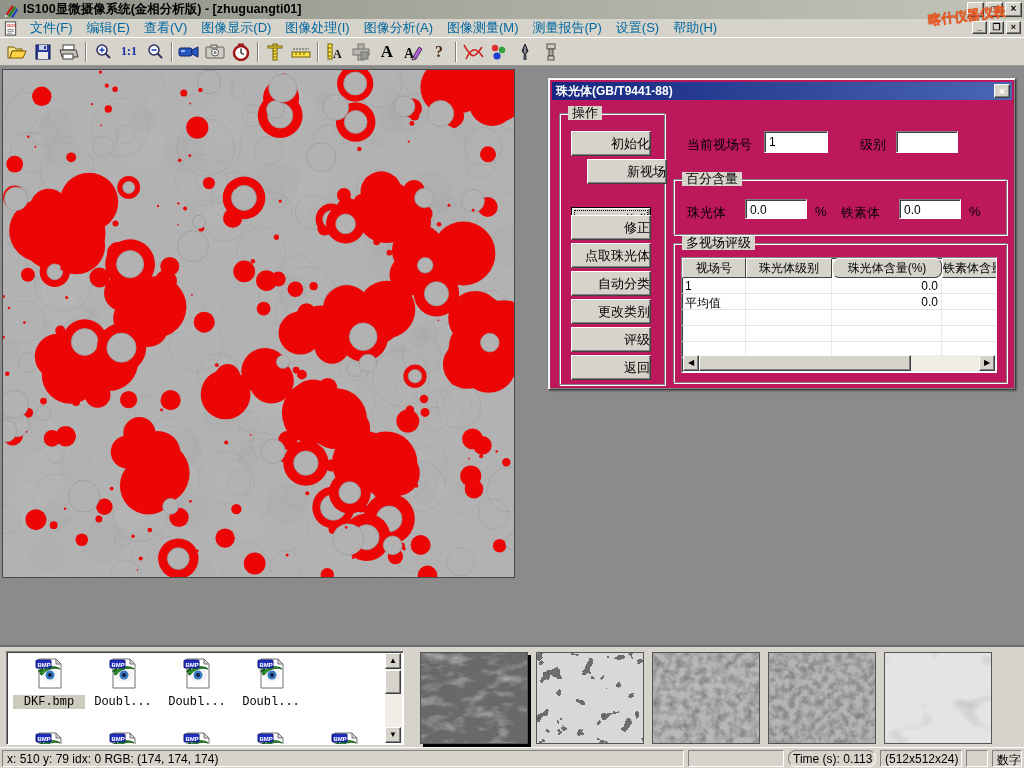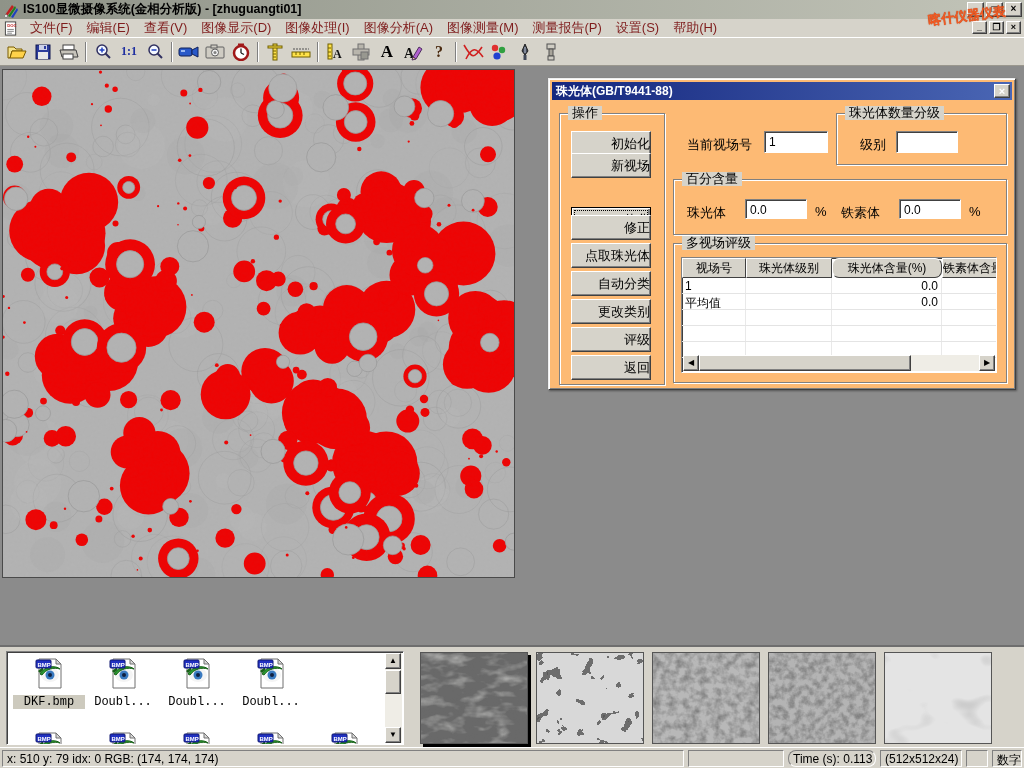--- a/index.html
+++ b/index.html
@@ -16,42 +16,42 @@
   .winbtn { width:17px; height:15px; background:#d6d3ca; border:1px solid;
     border-color:#fff #404040 #404040 #fff; box-shadow:inset -1px -1px 0 #808080;
     font-size:10px; line-height:12px; text-align:center; font-weight:bold; color:#000; }
   #watermark { position:absolute; right:0px; top:6px; width:96px; color:#f25a23;
     font-size:13px; font-weight:bold; transform:rotate(-7deg); z-index:50;
     pointer-events:none; text-shadow:0 0 1px #a03000; white-space:nowrap; }
 
   #menubar { position:absolute; left:0; top:19px; width:1024px; height:19px;
     background:#d6d3ca; display:flex; align-items:center; font-size:13px;
     border-bottom:1px solid #fff; }
-  .menu-item { padding:1px 7px; color:#7f1d1d; white-space:nowrap; }
+  .menu-item { padding:1px 7px; color:#0369a1; white-space:nowrap; }
   #mdi-doc { width:16px; height:15px; margin:0 4px 0 3px; }
   .mdibtns { position:absolute; right:3px; top:21px; display:flex; gap:2px; }
   .mdibtn { width:15px; height:13px; background:#d6d3ca; border:1px solid;
     border-color:#fff #404040 #404040 #fff; box-shadow:inset -1px -1px 0 #808080;
     font-size:9px; line-height:11px; text-align:center; font-weight:bold; }
 
   #toolbar { position:absolute; left:0; top:38px; width:1024px; height:28px;
     background:#d6d3ca; display:flex; align-items:center; padding-left:4px;
     border-bottom:1px solid #9a978e; }
   .tool-btn { width:26px; height:24px; display:flex; align-items:center; justify-content:center; }
   .tool-sep { width:2px; height:20px; margin:0 3px; border-left:1px solid #808080; border-right:1px solid #fff; }
 
   
   #client { position:absolute; left:0; top:66px; width:1024px; height:579px; background:#8b8b8b; }
   #image-view { position:absolute; left:2px; top:3px; width:513px; height:509px;
     border:1px solid #4a4a4a; background:#b3b3b3; }
   #image-view svg { display:block; }
 
   
   #dialog { position:absolute; left:548px; top:78px; width:468px; height:312px;
-    background:#fdba74; border:1px solid #404040; border-top-color:#eee; border-left-color:#eee;
+    background:#be185d; border:1px solid #404040; border-top-color:#eee; border-left-color:#eee;
     box-shadow:inset 1px 1px 0 #fff, inset -1px -1px 0 #808080, 1px 1px 2px rgba(0,0,0,.4); z-index:20; }
   #dialog-title { position:absolute; left:3px; top:3px; right:3px; height:18px;
     background:linear-gradient(90deg,#15277e,#4a66b4); color:#fff; font-weight:bold;
     font-size:12px; line-height:18px; padding-left:4px; }
   #dialog-close { position:absolute; right:2px; top:2px; width:16px; height:14px;
     background:#d6d3ca; border:1px solid; border-color:#fff #404040 #404040 #fff;
     box-shadow:inset -1px -1px 0 #808080; font-size:11px; line-height:12px; text-align:center; font-weight:bold; }
   .groupbox { position:absolute; border:1px solid #808080; box-shadow:inset 1px 1px 0 #fff,1px 1px 0 #fff; }
   .grouplab { position:absolute; top:-8px; left:8px; background:#d6d3ca; padding:0 4px;
     font-size:13px; line-height:14px; white-space:nowrap; }
@@ -923,35 +923,32 @@
   <div id="dialog">
     <div id="dialog-title">
       <span>珠光体(GB/T9441-88)</span>
       <div id="dialog-close">×</div>
     </div>
 
     <div class="groupbox" style="left:10px;top:34px;width:106px;height:272px;">
       <span class="grouplab">操作</span>
     </div>
     <div class="dlg-btn" style="top:52px;">初始化</div>
-    <div class="dlg-btn" style="top:74px;">新视场</div>
+    <div class="dlg-btn" style="top:80px;margin-left:16px;">新视场</div>
     <div class="dlg-btn focused" style="top:108px;margin-top:20px;">二值化</div>
     <div class="dlg-btn" style="top:136px;">修正</div>
     <div class="dlg-btn" style="top:164px;">点取珠光体</div>
     <div class="dlg-btn" style="top:192px;">自动分类</div>
     <div class="dlg-btn" style="top:220px;">更改类别</div>
     <div class="dlg-btn" style="top:248px;">评级</div>
     <div class="dlg-btn" style="top:276px;">返回</div>
 
     <span class="dlg-label" style="left:138px;top:57px;">当前视场号</span>
     <div class="edit" style="left:215px;top:52px;width:64px;height:22px;">1</div>
 
-    <div class="groupbox" style="left:287px;top:34px;width:171px;height:52px;">
-      <span class="grouplab">珠光体数量分级</span>
-    </div>
     <span class="dlg-label" style="left:311px;top:57px;">级别</span>
     <div class="edit" style="left:347px;top:52px;width:62px;height:22px;"></div>
 
     <div class="groupbox" style="left:124px;top:100px;width:334px;height:56px;">
       <span class="grouplab">百分含量</span>
     </div>
     <span class="dlg-label" style="left:138px;top:125px;">珠光体</span>
     <div class="edit" style="left:196px;top:120px;width:62px;height:20px;">0.0</div>
     <span class="dlg-label" style="left:266px;top:125px;">%</span>
     <span class="dlg-label" style="left:292px;top:125px;">铁素体</span>

